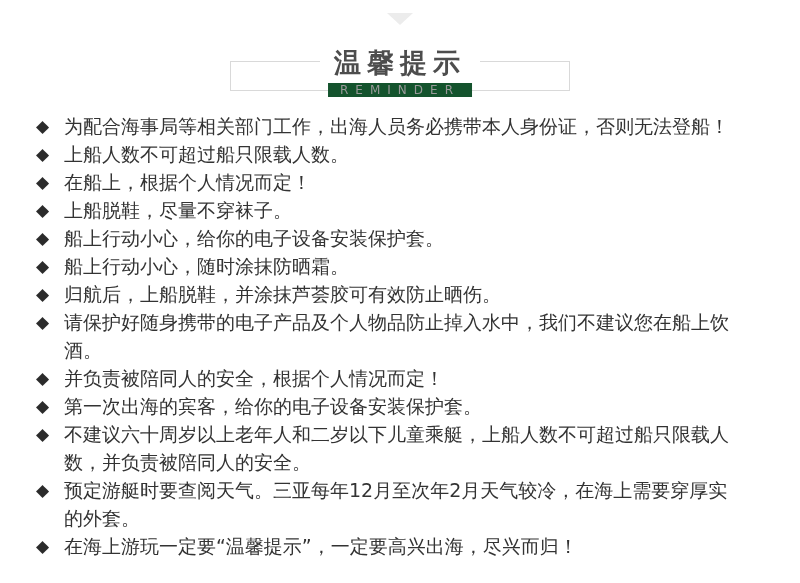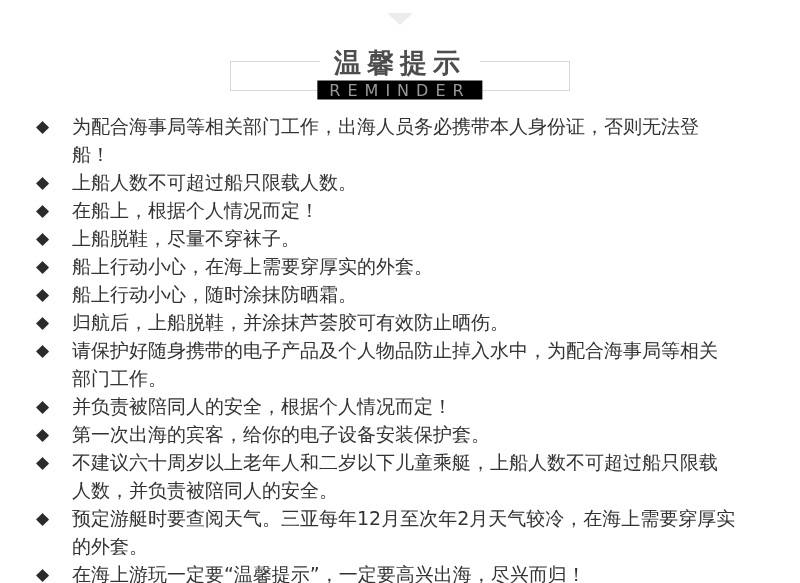--- a/index.html
+++ b/index.html
@@ -47,24 +47,24 @@
     font-size: 27px;
     font-weight: bold;
     letter-spacing: 6px;
     color: #4d4d4d;
   }
   .header-subtitle {
     position: absolute;
     bottom: 0;
     left: 50%;
     transform: translate(-50%, 50%);
-    background: #000000;
+    background: #14532d;
     padding: 0 12px;
     white-space: nowrap;
-    font-size: 16px;
+    font-size: 12px;
     letter-spacing: 7px;
     color: #999999;
   }
   
   .reminder-list {
     list-style: none;
     margin: 21px 64px 0 36px;
     padding: 0;
   }
   .reminder-item {
@@ -76,21 +76,20 @@
   }
   .bullet {
     flex: 0 0 28px;
     width: 28px;
     font-size: 17px;
     line-height: 28px;
     color: #2b2b2b;
   }
   .item-text {
     flex: 1 1 auto;
-    margin-left: 8px;
   }
 </style>
 </head>
 <body>
 
 <div class="page">
 
   <div class="top-triangle"></div>
 
   <div class="header-box">
@@ -110,33 +109,33 @@
     <li class="reminder-item">
       <span class="bullet">◆</span>
       <span class="item-text">在船上，根据个人情况而定！</span>
     </li>
     <li class="reminder-item">
       <span class="bullet">◆</span>
       <span class="item-text">上船脱鞋，尽量不穿袜子。</span>
     </li>
     <li class="reminder-item">
       <span class="bullet">◆</span>
-      <span class="item-text">船上行动小心，在海上需要穿厚实的外套。</span>
+      <span class="item-text">船上行动小心，给你的电子设备安装保护套。</span>
     </li>
     <li class="reminder-item">
       <span class="bullet">◆</span>
       <span class="item-text">船上行动小心，随时涂抹防晒霜。</span>
     </li>
     <li class="reminder-item">
       <span class="bullet">◆</span>
       <span class="item-text">归航后，上船脱鞋，并涂抹芦荟胶可有效防止晒伤。</span>
     </li>
     <li class="reminder-item">
       <span class="bullet">◆</span>
-      <span class="item-text">请保护好随身携带的电子产品及个人物品防止掉入水中，为配合海事局等相关部门工作。</span>
+      <span class="item-text">请保护好随身携带的电子产品及个人物品防止掉入水中，我们不建议您在船上饮酒。</span>
     </li>
     <li class="reminder-item">
       <span class="bullet">◆</span>
       <span class="item-text">并负责被陪同人的安全，根据个人情况而定！</span>
     </li>
     <li class="reminder-item">
       <span class="bullet">◆</span>
       <span class="item-text">第一次出海的宾客，给你的电子设备安装保护套。</span>
     </li>
     <li class="reminder-item">

